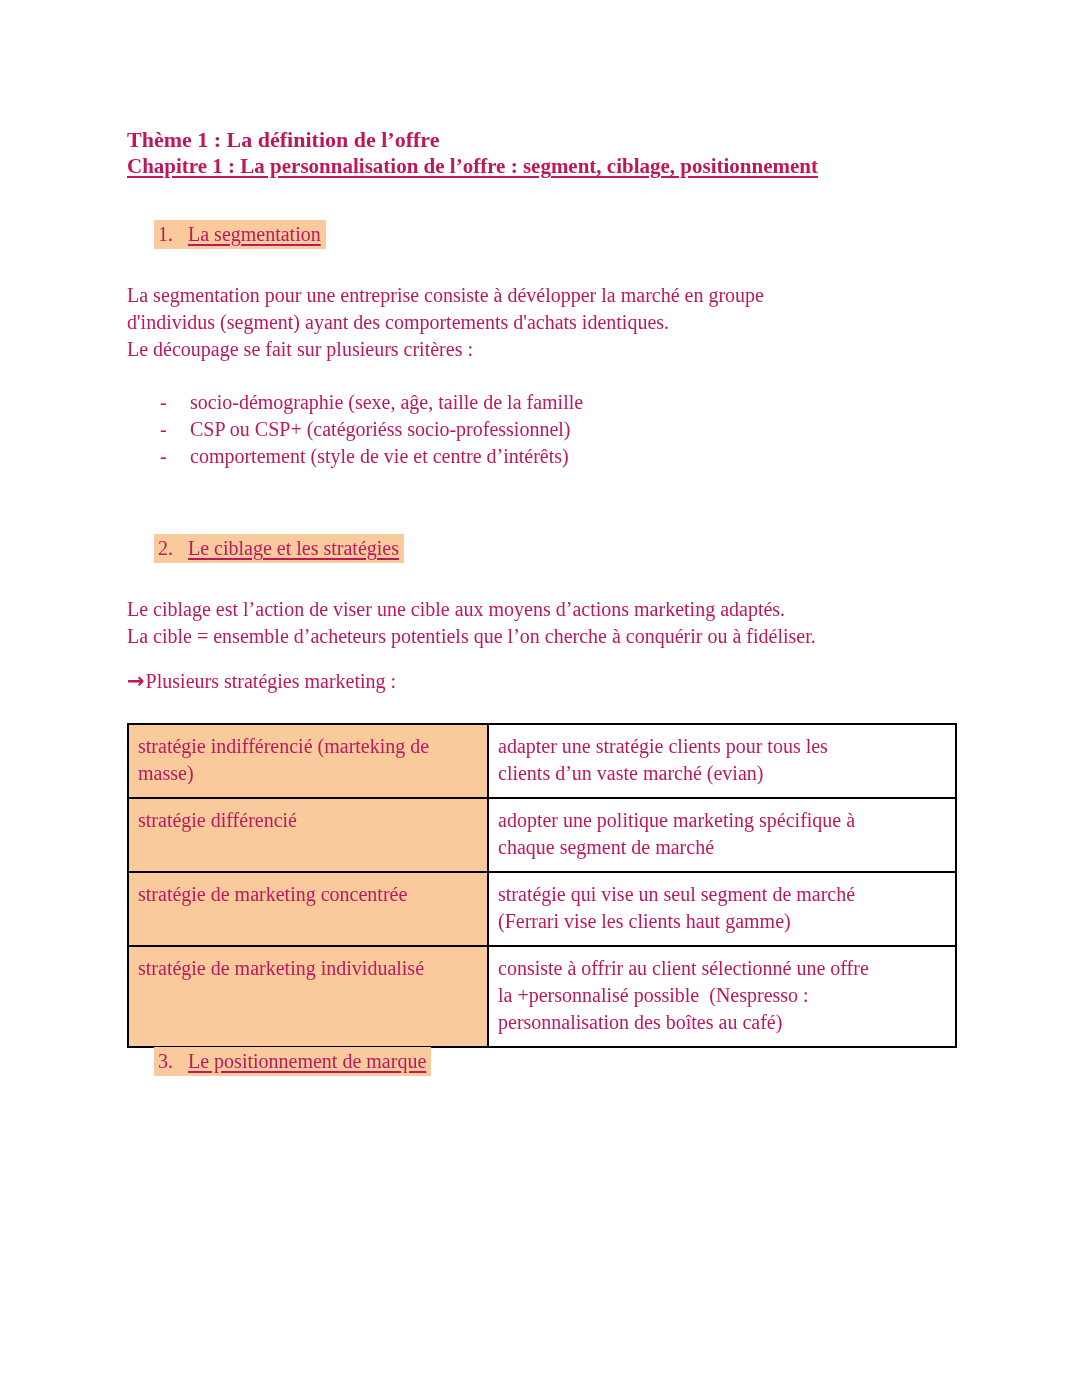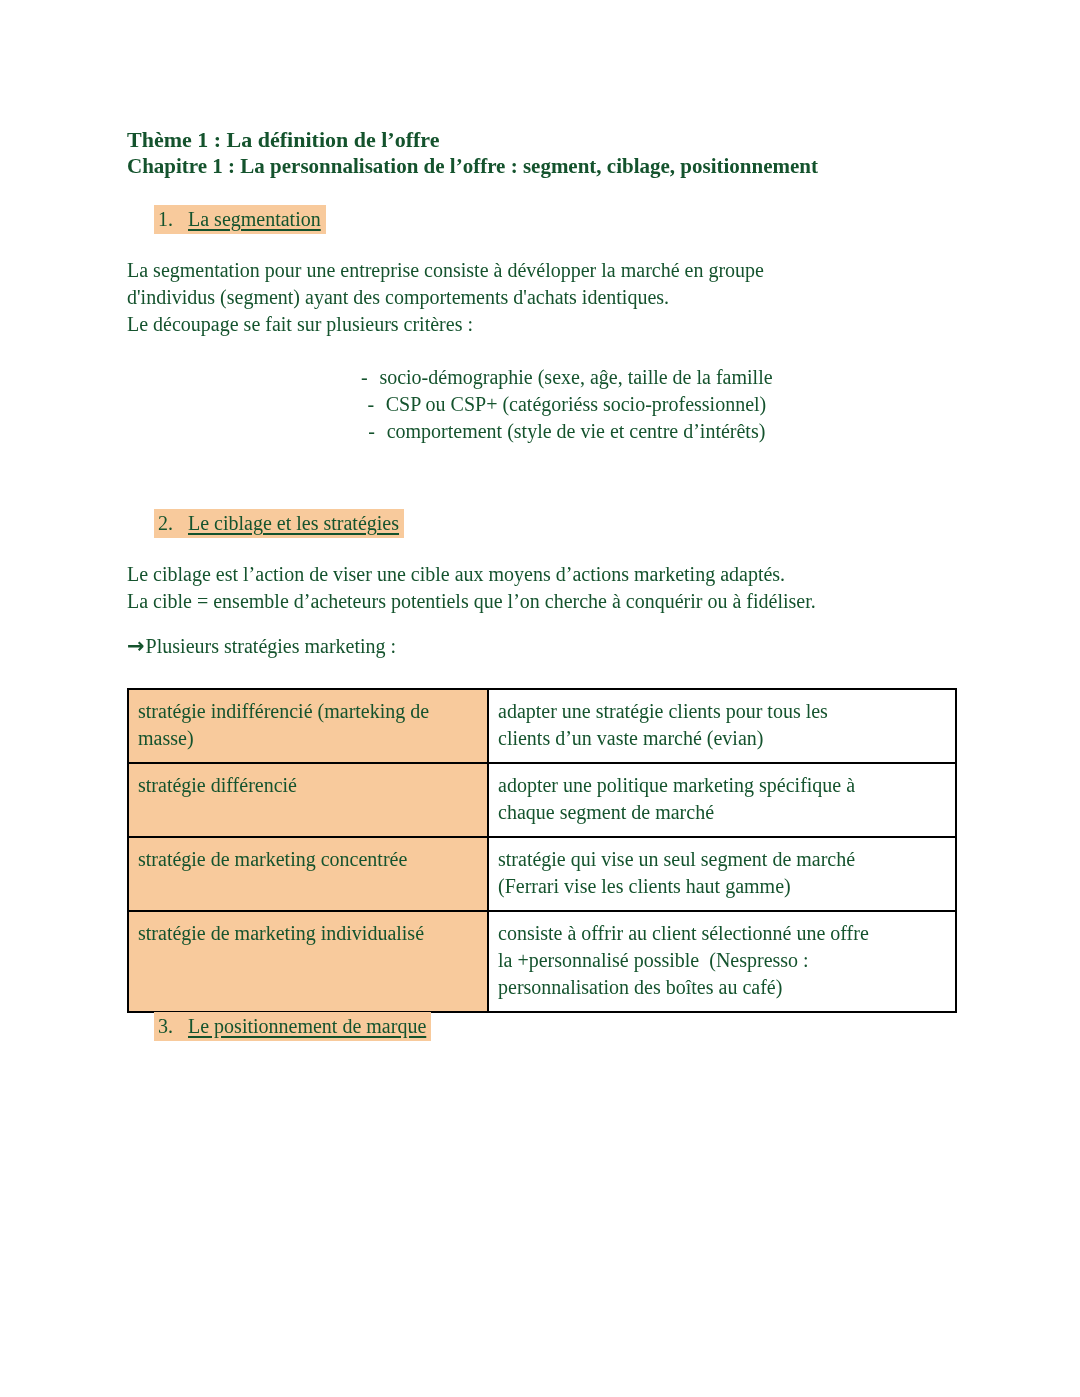--- a/index.html
+++ b/index.html
@@ -3,60 +3,61 @@
 <meta charset="utf-8">
 <style>
   * { margin: 0; padding: 0; box-sizing: border-box; }
   html, body { background: #ffffff; }
   .page {
     position: relative;
     width: 1080px;
     height: 1397px;
     background: #ffffff;
     font-family: "Liberation Serif", "DejaVu Serif", serif;
-    color: #14532d;
+    color: #be185d;
     font-size: 20px;
     line-height: 27px;
     overflow: hidden;
   }
   .content { padding: 126px 118px 0 127px; }
 
   .doc-title {
     font-size: 22px;
     font-weight: bold;
     line-height: 27px;
   }
   .doc-chapter {
     font-size: 21px;
     font-weight: bold;
     line-height: 27px;
   }
   .doc-chapter .u-full {
+    text-decoration: underline;
     text-decoration-thickness: 2px;
     text-underline-offset: 3px;
   }
 
   .sec-heading { padding-left: 27px; }
-  .sec-heading.first { margin-top: 26px; }
+  .sec-heading.first { margin-top: 41px; }
   .hl {
     background: #F8CA9C;
     padding: 3px 5px 4px 4px;
   }
   .hnum { display: inline-block; min-width: 30px; }
   .u {
     text-decoration: underline;
     text-decoration-thickness: 2px;
     text-underline-offset: 3px;
   }
 
-  .para { margin-top: 24px; }
+  .para { margin-top: 34px; }
   .para .line { display: block; }
 
   .dash-list { margin-top: 26px; }
-  .dash-item { padding-left: 33px; text-align: center; }
+  .dash-item { padding-left: 33px; }
   .dash { display: inline-block; width: 30px; }
 
   .sec-heading.second { margin-top: 65px; }
   .arrow-line { margin-top: 18px; }
   .arrow-glyph {
     font-family: "DejaVu Sans", sans-serif;
     font-weight: bold;
     font-size: 21px;
     margin-right: 1px;
   }

